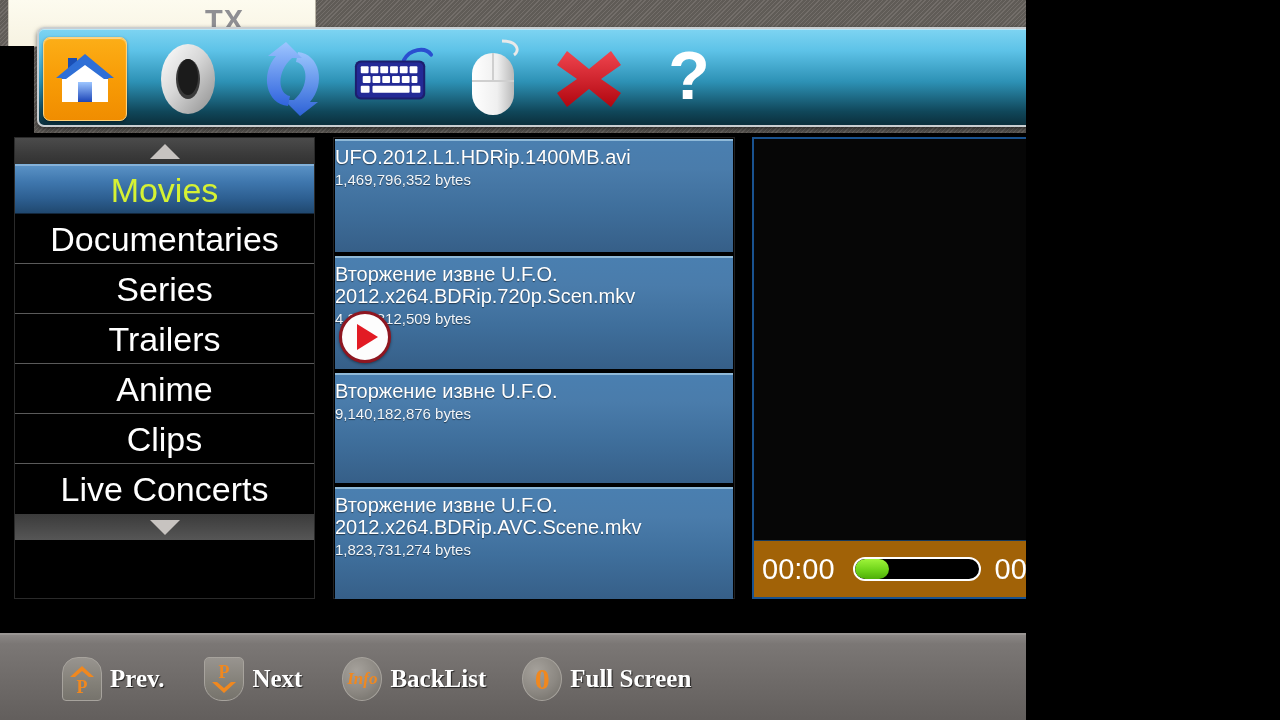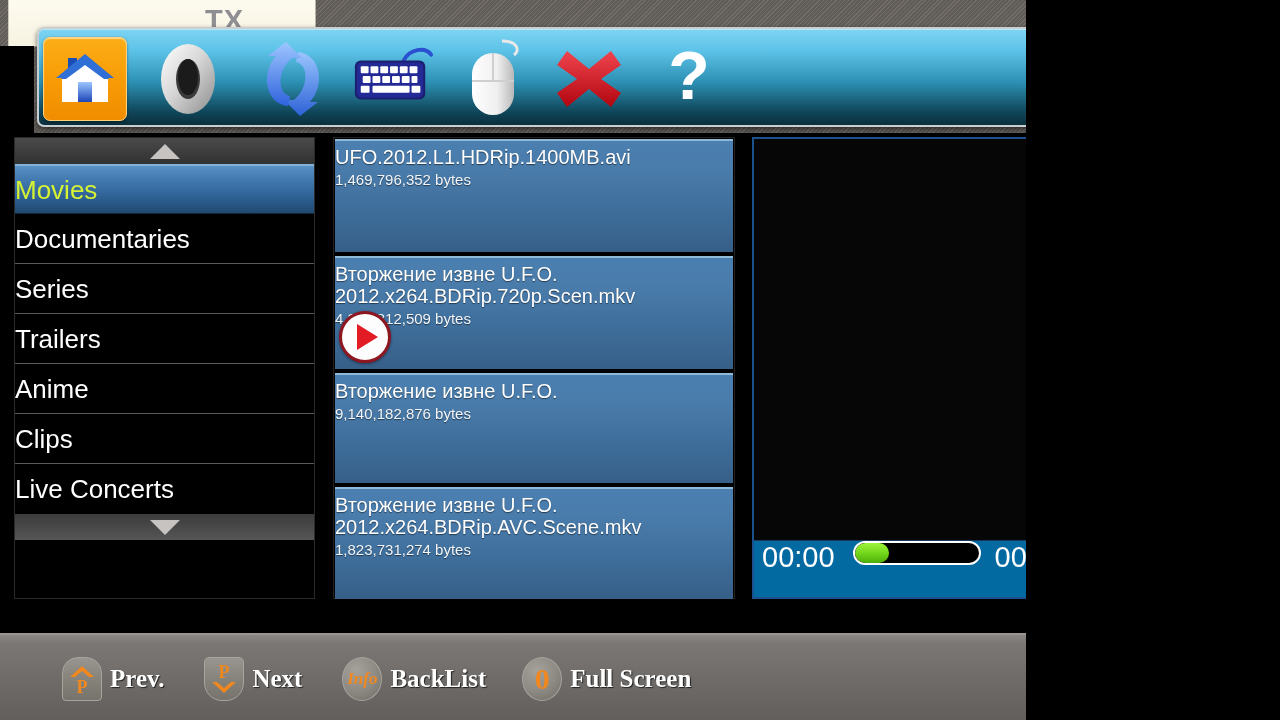--- a/index.html
+++ b/index.html
@@ -75,22 +75,22 @@
     display:flex;align-items:center;justify-content:center;
   }
   .scrollarrow.bottom{
     background:linear-gradient(180deg,#3b3b3b 0%,#4b4b4b 60%,#565656 100%);
   }
   .tri-up{width:0;height:0;border-left:15px solid transparent;border-right:15px solid transparent;border-bottom:15px solid #c7c3c0;}
   .tri-down{width:0;height:0;border-left:15px solid transparent;border-right:15px solid transparent;border-top:15px solid #c7c3c0;}
 
   .menu{position:relative;}
   .menu-item{
-    height:50px;line-height:50px;
-    font-size:26px;color:#ffffff;
+    height:50px;line-height:50px;text-align:center;
+    font-size:34px;color:#ffffff;
     border-bottom:1px solid #5a5a5a;
     box-sizing:border-box;
     white-space:nowrap;overflow:hidden;
   }
   .menu-item.selected{
     background:linear-gradient(180deg,#5b93c6 0%,#3f77ae 35%,#2d5f91 70%,#20486f 100%);
     color:#d6f233;
     border-top:1px solid #7fb2dc;
     border-bottom:1px solid #12263b;
     box-shadow:inset 0 1px 0 rgba(255,255,255,.28);
@@ -137,23 +137,23 @@
   }
 
   
   .videopanel{
     position:absolute;left:752px;top:4px;width:511px;height:462px;
     background:#050505;border:2px solid #19528f;box-sizing:border-box;
   }
   .video-screen{position:absolute;left:0;top:0;right:0;bottom:56px;background:#060606;}
   .video-controls{
     position:absolute;left:0;right:0;bottom:0;height:56px;
-    background:#0369a1;
+    background:#a16207;
     border-top:1px solid #173a5e;
-    display:flex;
+    display:flex;align-items:center;
   }
   .vc-time{
     font-size:29px;color:#ffffff;font-family:"Liberation Sans", sans-serif;
     letter-spacing:0px;
   }
   .vc-time.left{margin-left:8px;}
   .vc-time.right{margin-left:0px;}
   .seekbar{
     position:relative;width:128px;height:24px;margin:0 14px 0 18px;
     border:2px solid #ffffff;border-radius:12px;background:#000;

